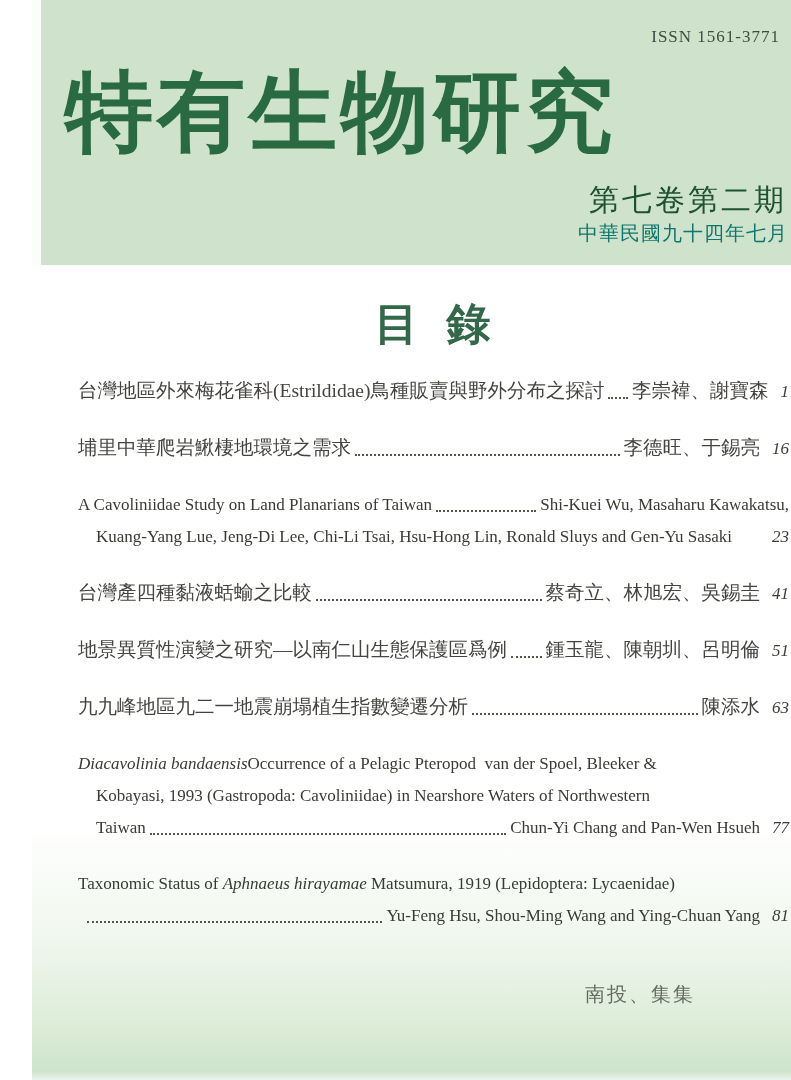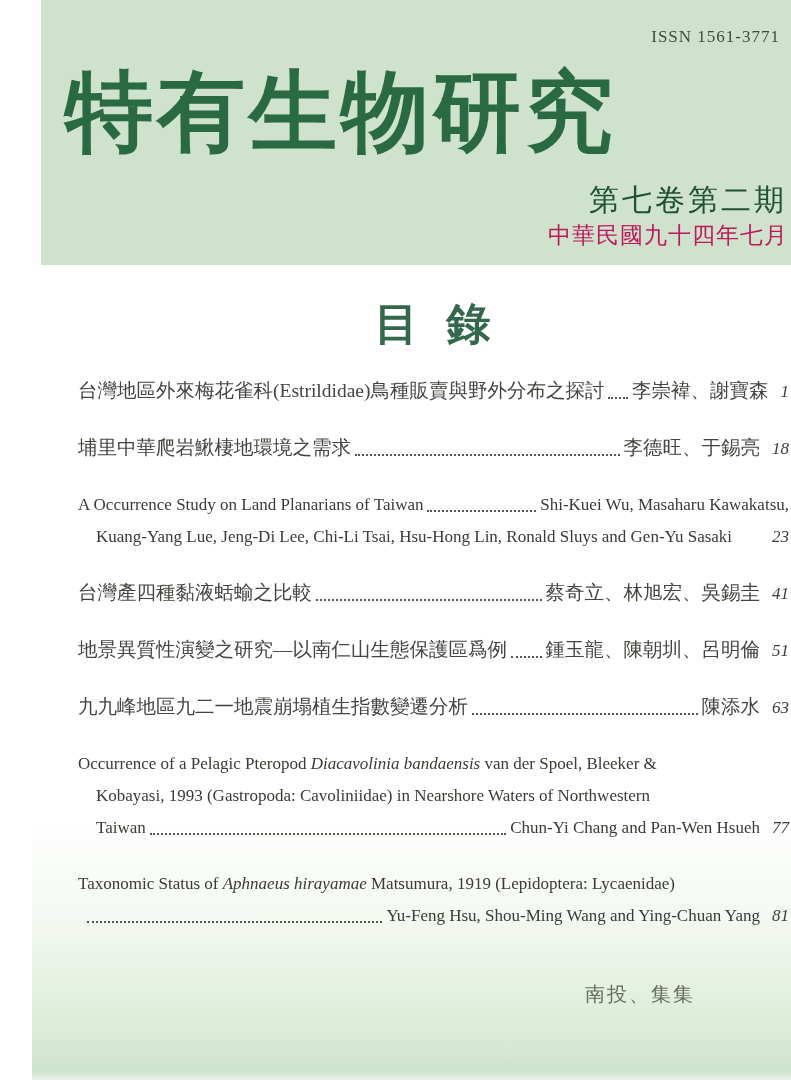--- a/index.html
+++ b/index.html
@@ -19,21 +19,21 @@
   }
   .page::after{content:"";position:absolute;right:0;top:0;width:3px;height:100%;
     background:rgba(90,110,90,.16);pointer-events:none;}
   
   .cover-header{position:absolute;top:0;left:0;right:0;height:265px;background:var(--header-bg);}
   .edge-strip{position:absolute;left:0;top:0;width:9px;height:265px;background:#fbfdfa;}
   .issn{position:absolute;top:27px;right:43px;font-size:17px;letter-spacing:1px;color:#3a4e3f;}
   .journal-title{position:absolute;top:64px;left:33px;margin:0;font-size:88px;line-height:1.12;
     font-weight:700;letter-spacing:4px;color:var(--title-green);white-space:nowrap;}
   .issue{position:absolute;top:180px;right:36px;font-size:30px;font-weight:400;letter-spacing:3px;color:#1d5132;}
-  .date{position:absolute;top:220px;right:35px;font-size:23px;letter-spacing:1px;color:#be185d;
+  .date{position:absolute;top:220px;right:35px;font-size:20px;letter-spacing:1px;color:#0f766e;
     font-family:"Liberation Sans",sans-serif;}
   
   .toc{position:absolute;top:265px;left:0;right:0;padding:30px 34px 0 46px;}
   .toc-title{margin:0 0 21px;text-align:center;font-size:44px;font-weight:700;letter-spacing:2px;
     color:var(--toc-green);white-space:pre;}
   .toc-entries{margin:0;padding:0;list-style:none;}
   .toc-entry{margin-bottom:24px;text-align:right;}
   .toc-line{display:flex;align-items:baseline;line-height:32px;}
   .line-zh{font-size:19.5px;color:var(--body-text);}
   .line-en{font-size:17px;color:#3b3a35;}
@@ -71,26 +71,26 @@
             <span class="leader"></span>
             <span class="seg">李崇褘、謝寶森</span>
             <span class="page-num">1</span>
           </div>
         </li>
         <li class="toc-entry">
           <div class="toc-line line-zh">
             <span class="seg">埔里中華爬岩鰍棲地環境之需求</span>
             <span class="leader"></span>
             <span class="seg">李德旺、于錫亮</span>
-            <span class="page-num">18</span>
+            <span class="page-num">16</span>
           </div>
         </li>
         <li class="toc-entry">
           <div class="toc-line line-en">
-            <span class="seg">A Occurrence Study on Land Planarians of Taiwan</span>
+            <span class="seg">A Cavoliniidae Study on Land Planarians of Taiwan</span>
             <span class="leader"></span>
             <span class="seg">Shi-Kuei Wu, Masaharu Kawakatsu,</span>
           </div>
           <div class="toc-line line-en" style="padding-left: 18px;">
             <span class="seg">Kuang-Yang Lue, Jeng-Di Lee, Chi-Li Tsai, Hsu-Hong Lin, Ronald Sluys and Gen-Yu Sasaki</span>
             <span class="page-num">23</span>
           </div>
         </li>
         <li class="toc-entry">
           <div class="toc-line line-zh">
@@ -111,22 +111,22 @@
         <li class="toc-entry">
           <div class="toc-line line-zh">
             <span class="seg">九九峰地區九二一地震崩塌植生指數變遷分析</span>
             <span class="leader"></span>
             <span class="seg">陳添水</span>
             <span class="page-num">63</span>
           </div>
         </li>
         <li class="toc-entry">
           <div class="toc-line line-en">
+            <span class="seg italic">Diacavolinia bandaensis</span>
             <span class="seg">Occurrence of a Pelagic Pteropod </span>
-            <span class="seg italic">Diacavolinia bandaensis</span>
             <span class="seg"> van der Spoel, Bleeker &amp;</span>
           </div>
           <div class="toc-line line-en" style="padding-left: 18px;">
             <span class="seg">Kobayasi, 1993 (Gastropoda: Cavoliniidae) in Nearshore Waters of Northwestern</span>
           </div>
           <div class="toc-line line-en" style="padding-left: 18px;">
             <span class="seg">Taiwan</span>
             <span class="leader"></span>
             <span class="seg">Chun-Yi Chang and Pan-Wen Hsueh</span>
             <span class="page-num">77</span>

